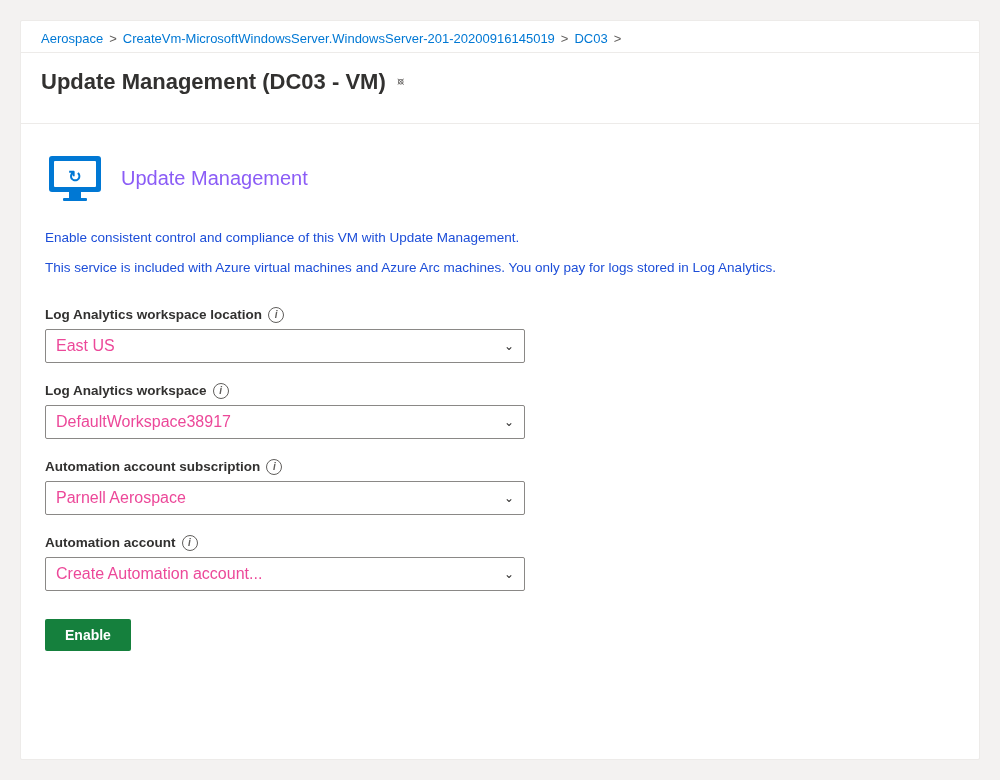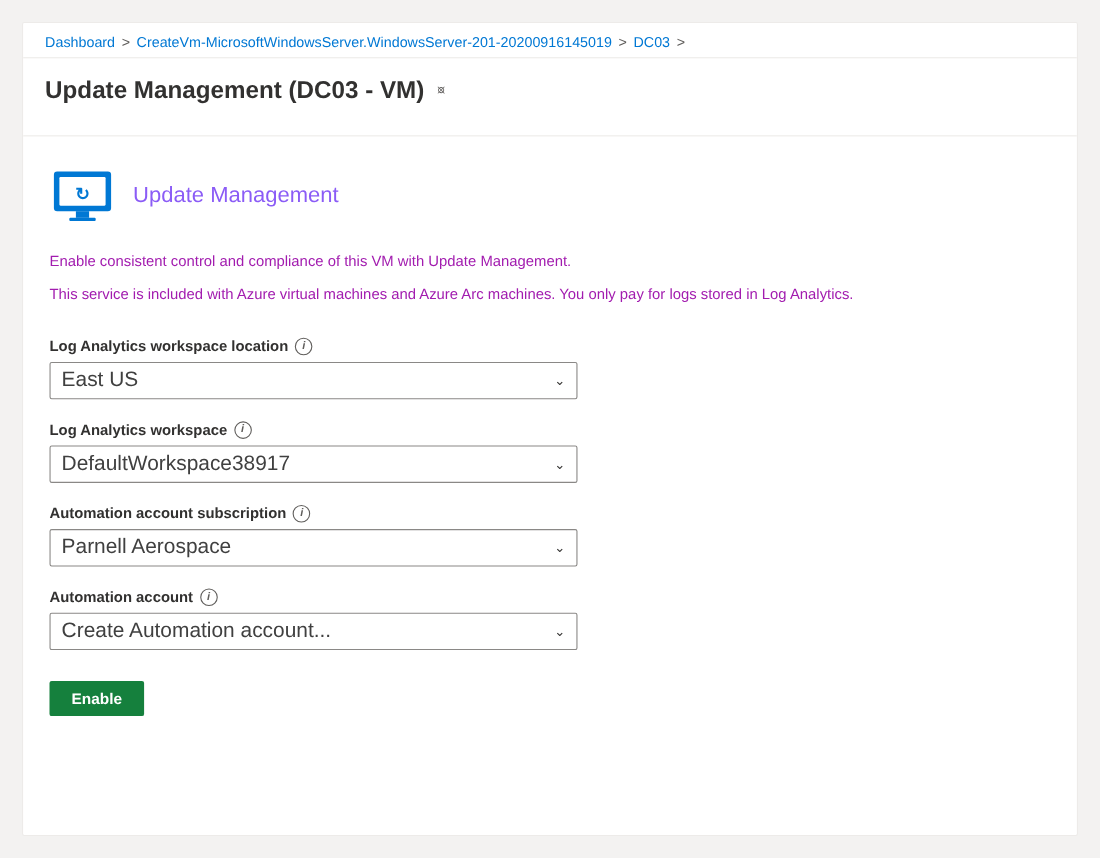--- a/index.html
+++ b/index.html
@@ -100,21 +100,21 @@
       font-size: 20px;
       font-weight: 400;
       color: #8b5cf6;
     }
 
     .description-block {
       margin-bottom: 28px;
     }
 
     .description-block p {
-      color: #a21caf;
+      color: #1d4ed8;
       font-size: 13.5px;
       line-height: 1.5;
       margin-bottom: 10px;
     }
 
     .description-block p:last-child {
       margin-bottom: 0;
     }
 
     .form-section {
@@ -158,22 +158,22 @@
       display: flex;
       align-items: center;
       justify-content: space-between;
       padding: 0 10px;
       cursor: pointer;
       border-radius: 2px;
       position: relative;
     }
 
     .dropdown-value {
-      font-size: 19px;
-      color: #404040;
+      font-size: 16px;
+      color: #ec4899;
     }
 
     .dropdown-chevron {
       font-size: 12px;
       color: #323130;
     }
 
     .enable-button {
       margin-top: 8px;
       background: #15803d;
@@ -186,21 +186,21 @@
       border-radius: 2px;
       min-width: 80px;
     }
   </style>
 </head>
 <body>
 
 <div class="panel">
 
   <div class="breadcrumb-bar">
-    <a class="breadcrumb-item">Dashboard</a>
+    <a class="breadcrumb-item">Aerospace</a>
     <span class="breadcrumb-separator">&gt;</span>
     <a class="breadcrumb-item">CreateVm-MicrosoftWindowsServer.WindowsServer-201-20200916145019</a>
     <span class="breadcrumb-separator">&gt;</span>
     <a class="breadcrumb-item">DC03</a>
     <span class="breadcrumb-separator">&gt;</span>
   </div>
 
   <div class="page-header">
     <span class="page-title">Update Management (DC03 - VM)</span>
     <span class="pin-icon" title="Pin to dashboard">⌖</span>

